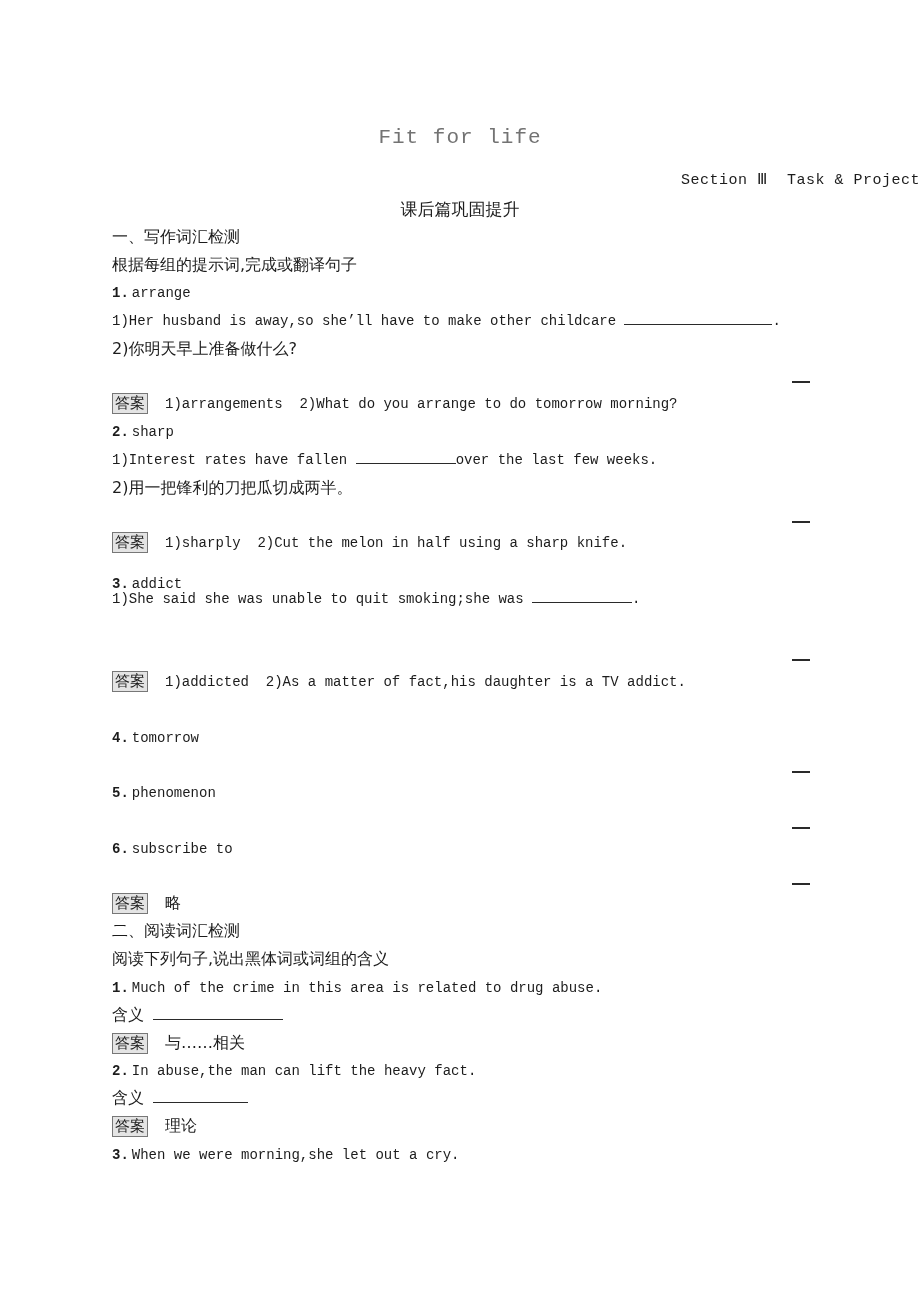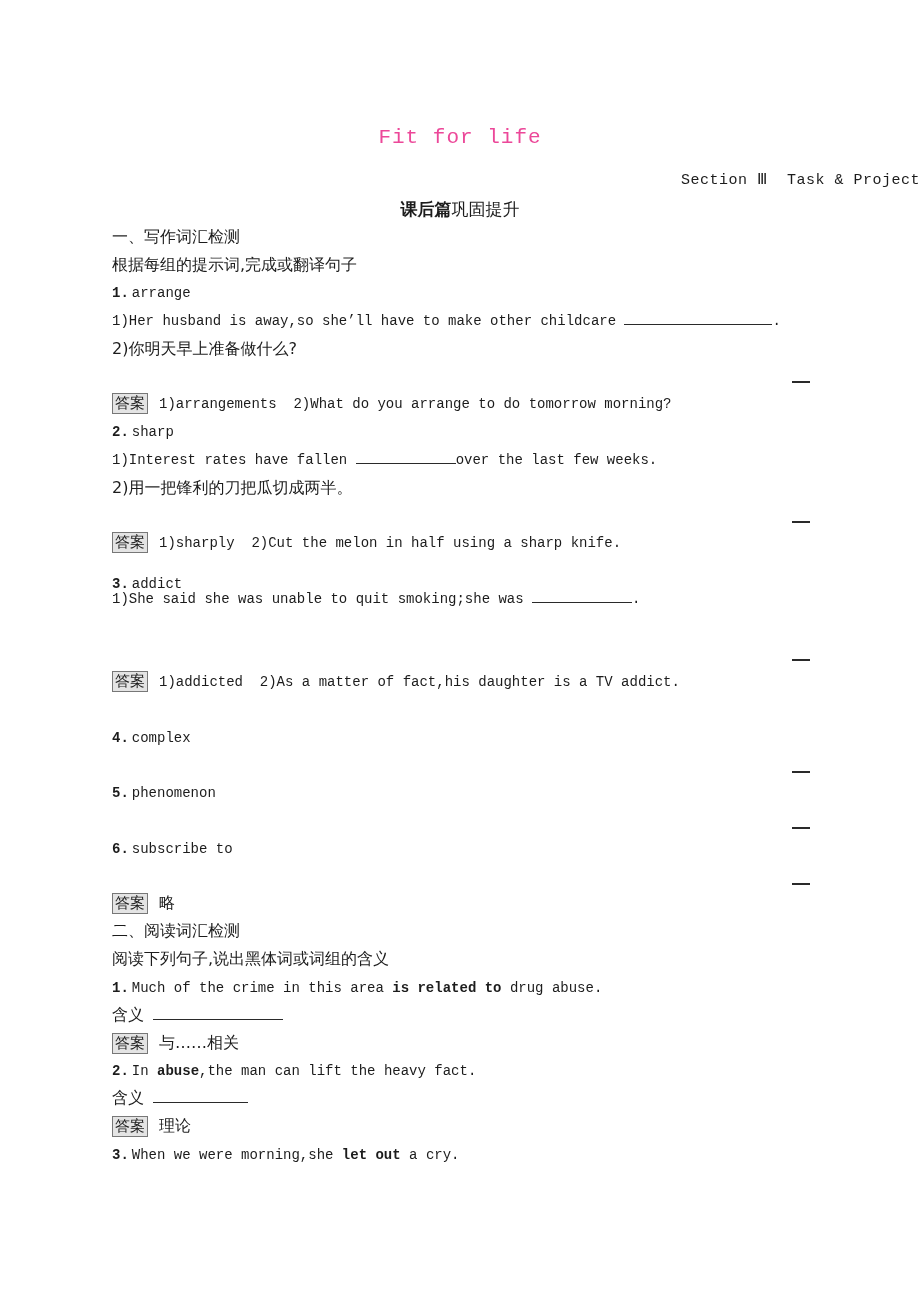--- a/index.html
+++ b/index.html
@@ -14,34 +14,34 @@
   .line{
     position:absolute;
     left:112px;
     line-height:28px;
     white-space:pre-wrap;
     font-size:14px;
   }
   .center{left:0;width:920px;text-align:center;}
   .zh{font-family:"DejaVu Sans","Liberation Sans",sans-serif;font-size:16px;}
   .en{font-family:"Liberation Mono","DejaVu Sans Mono",monospace;font-size:14px;}
-  .b{font-weight:bold;}
-  .title{font-size:21px;color:#ec4899;letter-spacing:1px;}
+  .b{font-weight:normal;}
+  .title{font-size:21px;color:#737373;letter-spacing:1px;}
   .section-line{font-size:15px;letter-spacing:.5px;text-align:right;}
   .subtitle{font-size:17px;}
   .num{font-weight:bold;margin-right:3px;}
   .ansbox{
     display:inline-block;
     border:1px solid #777;
     background:#e4e4e4;
     font-family:"DejaVu Sans","Liberation Sans",sans-serif;
     font-size:15px;
     line-height:19px;
     padding:0 2px;
-    margin-right:11px;
+    margin-right:17px;
     vertical-align:baseline;
   }
   .blank{
     display:inline-block;
     border-bottom:1px solid #2a2a2a;
     height:15px;
     vertical-align:baseline;
   }
   .w148{width:148px;}
   .w100{width:100px;}
@@ -77,21 +77,21 @@
   <div class="line en" style="top:446px"><span>1)Interest rates have fallen </span><span class="blank w100"></span><span>over the last few weeks.</span></div>
   <div class="line zh" style="top:474px">2)用一把锋利的刀把瓜切成两半。</div>
   <div class="dash" style="top:521px"></div>
   <div class="line en" style="top:529px"><span class="ansbox">答案</span><span>1)sharply  2)Cut the melon in half using a sharp knife.</span></div>
 
   <div class="line en" style="top:570px"><span class="num">3.</span><span>addict</span></div>
   <div class="line en" style="top:585px"><span>1)She said she was unable to quit smoking;she was </span><span class="blank w100"></span><span>.</span></div>
   <div class="dash" style="top:659px"></div>
   <div class="line en" style="top:668px"><span class="ansbox">答案</span><span>1)addicted  2)As a matter of fact,his daughter is a TV addict.</span></div>
 
-  <div class="line en" style="top:724px"><span class="num">4.</span><span>complex</span></div>
+  <div class="line en" style="top:724px"><span class="num">4.</span><span>tomorrow</span></div>
   <div class="dash" style="top:771px"></div>
   <div class="line en" style="top:779px"><span class="num">5.</span><span>phenomenon</span></div>
   <div class="dash" style="top:827px"></div>
   <div class="line en" style="top:835px"><span class="num">6.</span><span>subscribe to</span></div>
   <div class="dash" style="top:883px"></div>
   <div class="line zh" style="top:889px"><span class="ansbox">答案</span><span>略</span></div>
 
   <div class="line zh" style="top:917px">二、阅读词汇检测</div>
   <div class="line zh" style="top:945px">阅读下列句子,说出黑体词或词组的含义</div>
 

